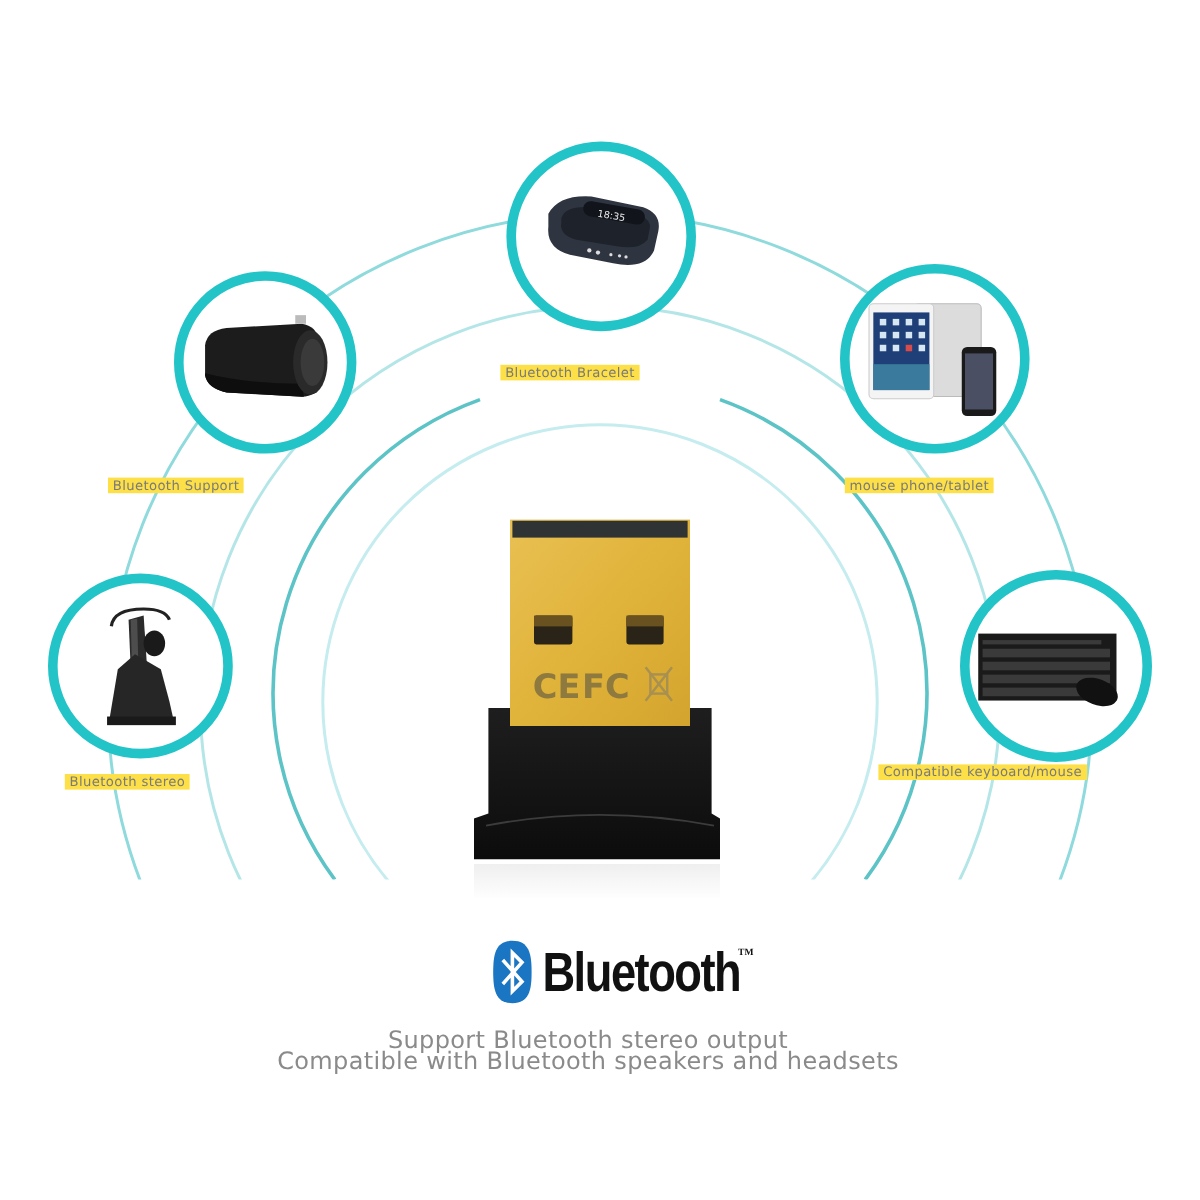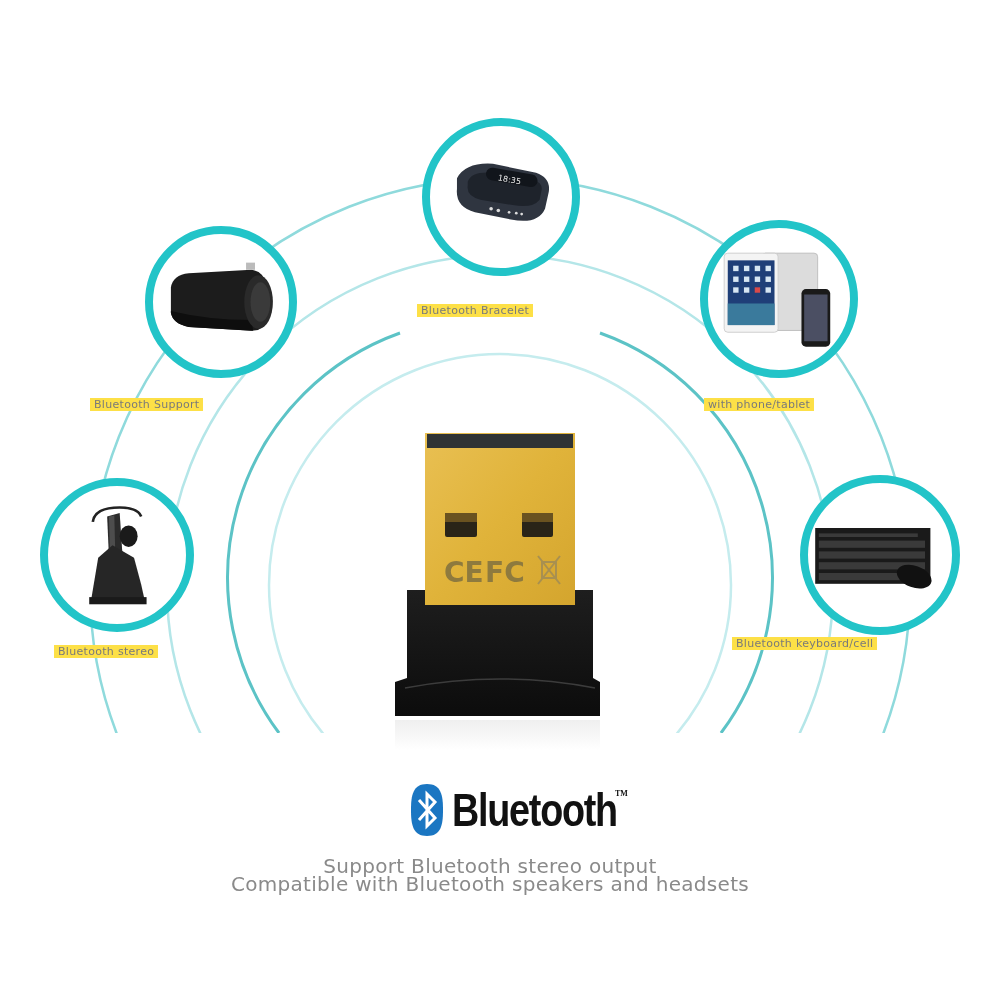--- a/index.html
+++ b/index.html
@@ -76,21 +76,21 @@
         <rect x="64" y="54" width="6" height="6"></rect>
       <rect x="28" y="66" width="6" height="6"></rect>
         <rect x="40" y="66" width="6" height="6"></rect>
         <rect x="52" y="66" width="6" height="6" fill="#d94a4a"></rect>
         <rect x="64" y="66" width="6" height="6"></rect>
     </g>
     <rect x="104" y="68" width="32" height="64" rx="5" fill="#1a1a1a"></rect>
     <rect x="107" y="74" width="26" height="52" fill="#4b4f63"></rect>
   </svg>
 </div>
-<div class="label" style="left:704px; top:398px;">with phone/tablet</div>
+<div class="label" style="left:704px; top:398px;">mouse phone/tablet</div>
 
 <div class="device" style="left:40px; top:478px; width:154px; height:154px;">
   <svg viewBox="0 0 154 154">
     <path d="M50 40 Q52 24 80 24 Q100 24 104 34" fill="none" stroke="#222" stroke-width="3"></path>
     <path d="M66 34 L80 30 L86 120 L70 124 Z" fill="#2b2b2b"></path>
     <path d="M68 34 L74 33 L76 112 L70 112 Z" fill="#4d4d4d"></path>
     <ellipse cx="90" cy="56" rx="10" ry="12" fill="#1a1a1a"></ellipse>
     <path d="M48 128 L56 80 L72 66 L96 80 L104 110 L108 128 Z" fill="#262626"></path>
     <rect x="46" y="124" width="64" height="8" fill="#1a1a1a"></rect>
   </svg>
@@ -103,21 +103,21 @@
     <g fill="#3a3a3a">
       <rect x="12" y="56" width="110" height="4"></rect>
       <rect x="12" y="64" width="118" height="8"></rect>
       <rect x="12" y="76" width="118" height="8"></rect>
       <rect x="12" y="88" width="118" height="8"></rect>
       <rect x="12" y="100" width="90" height="8"></rect>
     </g>
     <ellipse cx="118" cy="104" rx="20" ry="12" fill="#111" transform="rotate(20 118 104)"></ellipse>
   </svg>
 </div>
-<div class="label" style="left:732px; top:637px;">Bluetooth keyboard/cell</div>
+<div class="label" style="left:732px; top:637px;">Compatible keyboard/mouse</div>
 
 <svg class="adapter" viewBox="0 0 240 340">
   <defs>
     <linearGradient id="gold" x1="0" y1="0" x2="1" y2="1">
       <stop offset="0" stop-color="#e9c053"></stop>
       <stop offset="0.5" stop-color="#e0b33a"></stop>
       <stop offset="1" stop-color="#d4a52e"></stop>
     </linearGradient>
     <linearGradient id="blk" x1="0" y1="0" x2="0" y2="1">
       <stop offset="0" stop-color="#1e1e1e"></stop>

